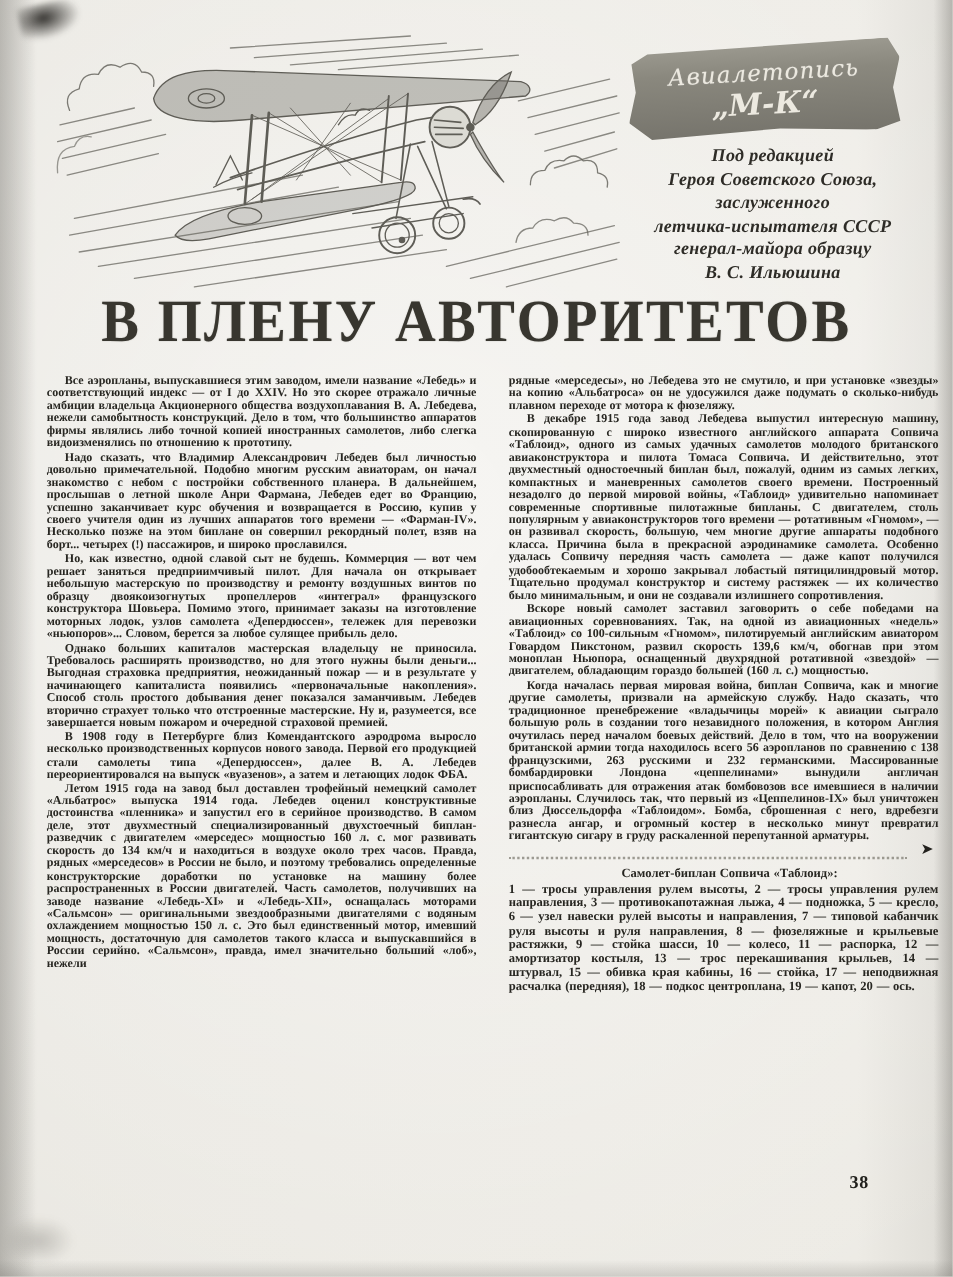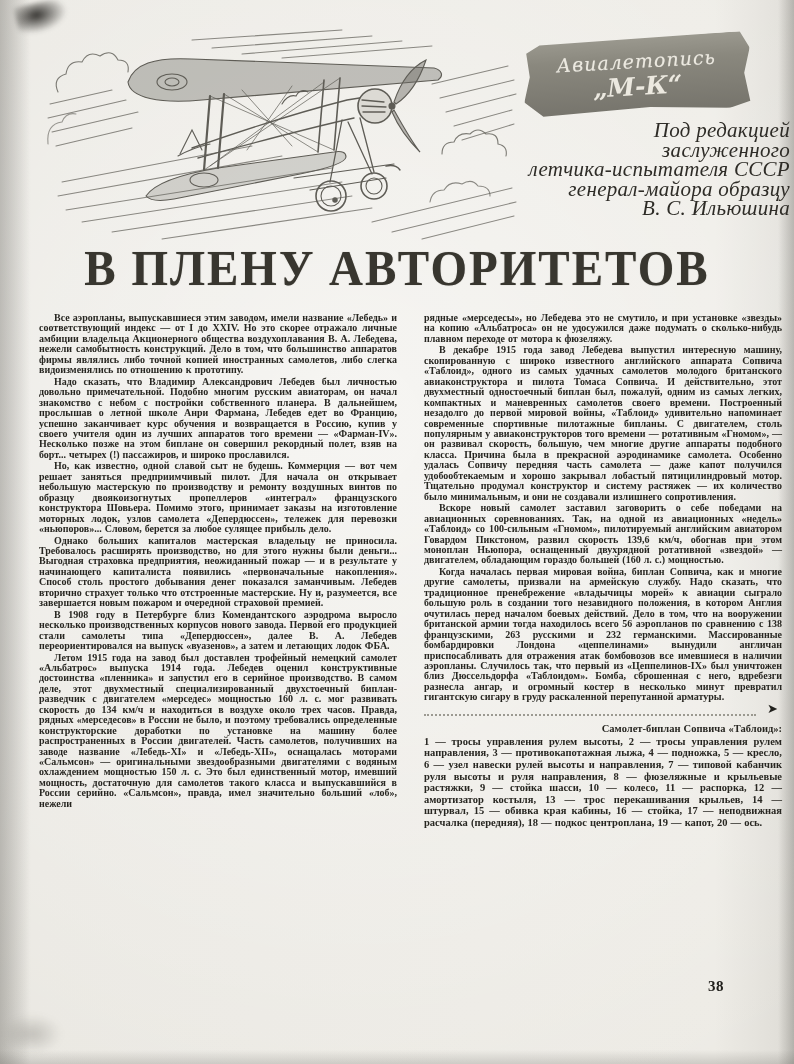--- a/index.html
+++ b/index.html
@@ -39,22 +39,22 @@
     clip-path:polygon(2% 14%, 8% 4%, 96% 0%, 100% 22%, 97% 55%, 99% 92%, 90% 100%, 55% 93%, 8% 98%, 0 78%, 3% 45%);
     box-shadow:0 1px 2px rgba(0,0,0,.25);
     text-align:center; color:#ece9e0;
   }
   .ribbon .r1 { margin-top:13px; font-family:"DejaVu Serif", serif; font-style:italic;
     font-size:19px; letter-spacing:1px; text-shadow:0 0 1px rgba(255,255,255,.4); }
   .ribbon .r2 { font-family:"DejaVu Serif", serif; font-style:italic; font-weight:bold;
     font-size:25px; margin-top:0px; }
 
   
-  .editorial { position:absolute; left:498px; top:121px; width:292px; text-align:right;
-    font-weight:400; font-style:italic; font-size:21px; line-height:19.5px; color:#2e2c27;
+  .editorial { position:absolute; left:498px; top:121px; width:292px; text-align:center;
+    font-weight:700; font-style:italic; font-size:15px; line-height:19.5px; color:#2e2c27;
     letter-spacing:.3px; }
 
   
   .title { position:absolute; left:0; top:241px; width:100%; text-align:center;
     font-family:"Liberation Serif", serif; font-weight:700; font-size:47px;
     letter-spacing:2px; color:#38362f; transform:scaleY(1.06);
     text-shadow:0 0 1px rgba(56,54,47,.35); white-space:nowrap; }
 
   
   .col { position:absolute; top:313px; width:358px; font-size:10px; line-height:10.45px;
@@ -67,21 +67,21 @@
 
   
   .divider { position:relative; height:12px; margin:5px 0 3px; }
   .divider .dots { position:absolute; left:0; right:26px; top:6px;
     border-top:2px dotted #807e74; opacity:.75; }
   .divider .arrow { position:absolute; right:4px; top:-4px; font-size:13px; color:#22211d;
     font-family:"DejaVu Sans", sans-serif; }
 
   
   .caption-heading { font-size:10.5px; line-height:12px; font-weight:700; text-indent:10px;
-    margin:3px 0 1px; text-align:right; }
+    margin:3px 0 1px; text-align:center; }
   .caption-body { font-size:10.5px; line-height:11.6px; font-weight:700; text-align:justify;
     text-indent:0;font-family:Liberation Serif, serif; }
 
   .page-number { position:absolute; left:708px; top:978px; font-size:15px; font-weight:700;
     color:#21201c; letter-spacing:.5px; }
 </style>
 </head>
 <body>
 
 <div class="page">
@@ -147,20 +147,21 @@
     </svg>
   </div>
 
   <div class="ribbon">
     <div class="r1">Авиалетопись</div>
     <div class="r2">„М-К“</div>
   </div>
 
   <div class="editorial">
       <div class="ed-line">Под редакцией</div>
+      <div class="ed-line">Героя Советского Союза,</div>
       <div class="ed-line">заслуженного</div>
       <div class="ed-line">летчика-испытателя СССР</div>
       <div class="ed-line">генерал-майора образцу</div>
       <div class="ed-line">В. С. Ильюшина</div>
     </div>
 
   <div class="title">В ПЛЕНУ АВТОРИТЕТОВ</div>
 
   <div class="col col-left">
       <p>Все аэропланы, выпускавшиеся этим заводом, имели название «Лебедь» и соответствующий индекс — от I до XXIV. Но это скорее отражало личные амбиции владельца Акционерного общества воздухоплавания В. А. Лебедева, нежели самобытность конструкций. Дело в том, что большинство аппаратов фирмы являлись либо точной копией иностранных самолетов, либо слегка видоизменялись по отношению к прототипу.</p>

